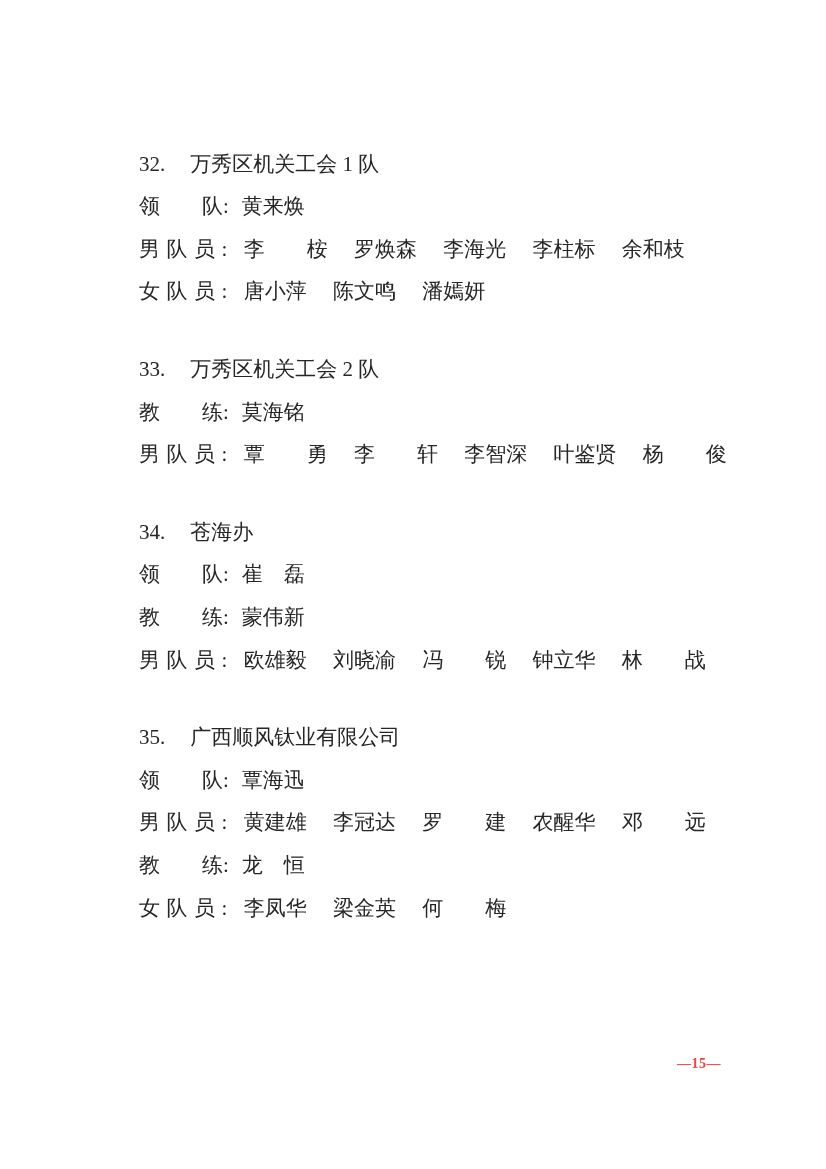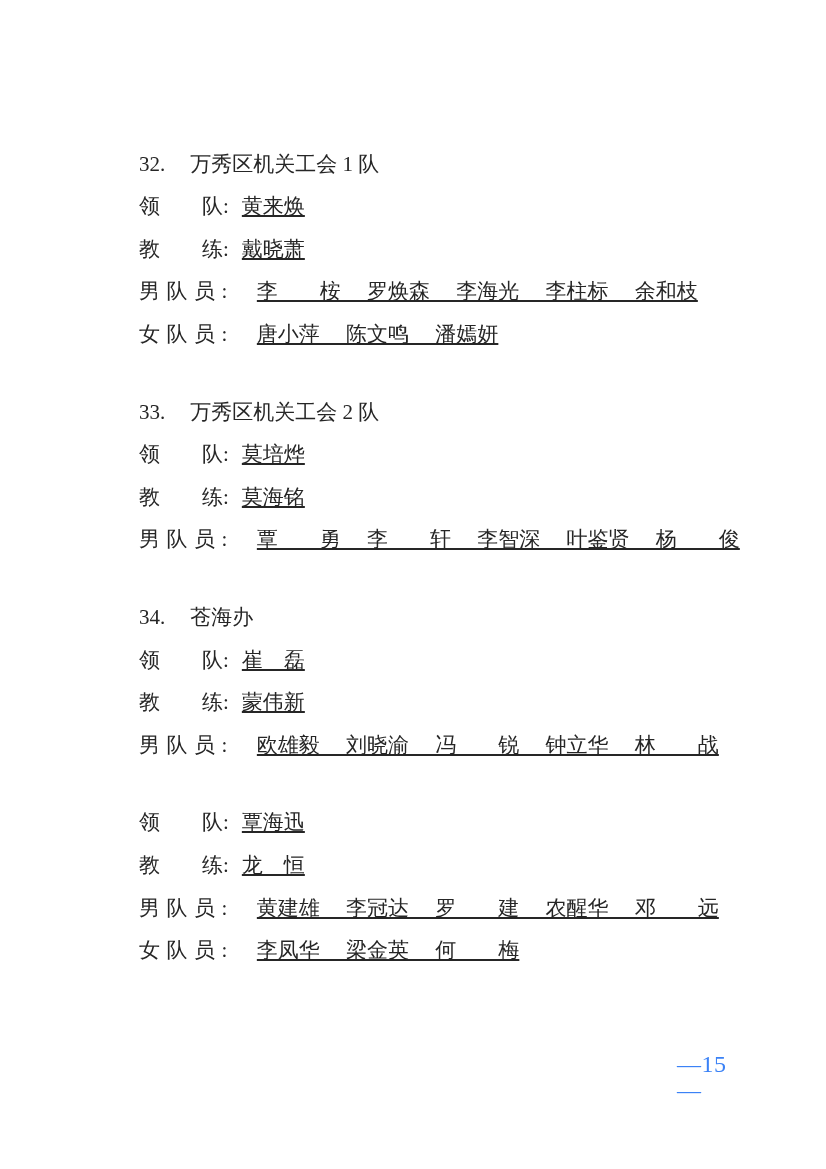--- a/index.html
+++ b/index.html
@@ -40,65 +40,59 @@
   }
   .row .lbl {
     letter-spacing: 0;
     text-align: right;
   }
   .row .lbl.sp3 {
     letter-spacing: 6.5px;
   }
   .row .val {
     margin-left: 13px;
-    text-decoration: underline;
   }
   .row .lbl.sp3 + .val {
-    margin-left: 23px;
+    margin-left: 10px;
   }
   .pageno {
     position: absolute;
     left: 677px;
     top: 1051px;
-    font-size: 24px;
+    font-size: 14px;
     line-height: 26px;
     letter-spacing: 0.5px;
-    color: #3b82f6;
+    color: #ef4444;
+    font-weight: bold;
   }
 </style>
 </head>
 <body>
 
 <div class="page">
   <div class="content">
 
     <section class="team">
       <div class="line title">
         <span class="num">32.</span><span class="tname">万秀区机关工会 1 队</span>
       </div>
       <div class="line row">
         <span class="lbl">领　　队:</span><span class="val">黄来焕</span>
       </div>
       <div class="line row">
-        <span class="lbl">教　　练:</span><span class="val">戴晓萧</span>
-      </div>
-      <div class="line row">
         <span class="lbl sp3">男队员:</span><span class="val">李　　桉　 罗焕森　 李海光　 李柱标　 余和枝</span>
       </div>
       <div class="line row">
         <span class="lbl sp3">女队员:</span><span class="val">唐小萍　 陈文鸣　 潘嫣妍</span>
       </div>
     </section>
 
     <section class="team">
       <div class="line title">
         <span class="num">33.</span><span class="tname">万秀区机关工会 2 队</span>
-      </div>
-      <div class="line row">
-        <span class="lbl">领　　队:</span><span class="val">莫培烨</span>
       </div>
       <div class="line row">
         <span class="lbl">教　　练:</span><span class="val">莫海铭</span>
       </div>
       <div class="line row">
         <span class="lbl sp3">男队员:</span><span class="val">覃　　勇　 李　　轩　 李智深　 叶鉴贤　 杨　　俊</span>
       </div>
     </section>
 
     <section class="team">
@@ -110,28 +104,31 @@
       </div>
       <div class="line row">
         <span class="lbl">教　　练:</span><span class="val">蒙伟新</span>
       </div>
       <div class="line row">
         <span class="lbl sp3">男队员:</span><span class="val">欧雄毅　 刘晓渝　 冯　　锐　 钟立华　 林　　战</span>
       </div>
     </section>
 
     <section class="team">
+      <div class="line title">
+        <span class="num">35.</span><span class="tname">广西顺风钛业有限公司</span>
+      </div>
       <div class="line row">
         <span class="lbl">领　　队:</span><span class="val">覃海迅</span>
       </div>
       <div class="line row">
-        <span class="lbl">教　　练:</span><span class="val">龙　恒</span>
+        <span class="lbl sp3">男队员:</span><span class="val">黄建雄　 李冠达　 罗　　建　 农醒华　 邓　　远</span>
       </div>
       <div class="line row">
-        <span class="lbl sp3">男队员:</span><span class="val">黄建雄　 李冠达　 罗　　建　 农醒华　 邓　　远</span>
+        <span class="lbl">教　　练:</span><span class="val">龙　恒</span>
       </div>
       <div class="line row">
         <span class="lbl sp3">女队员:</span><span class="val">李凤华　 梁金英　 何　　梅</span>
       </div>
     </section>
 
   </div>
 
   <div class="pageno">—15—</div>
 </div>

